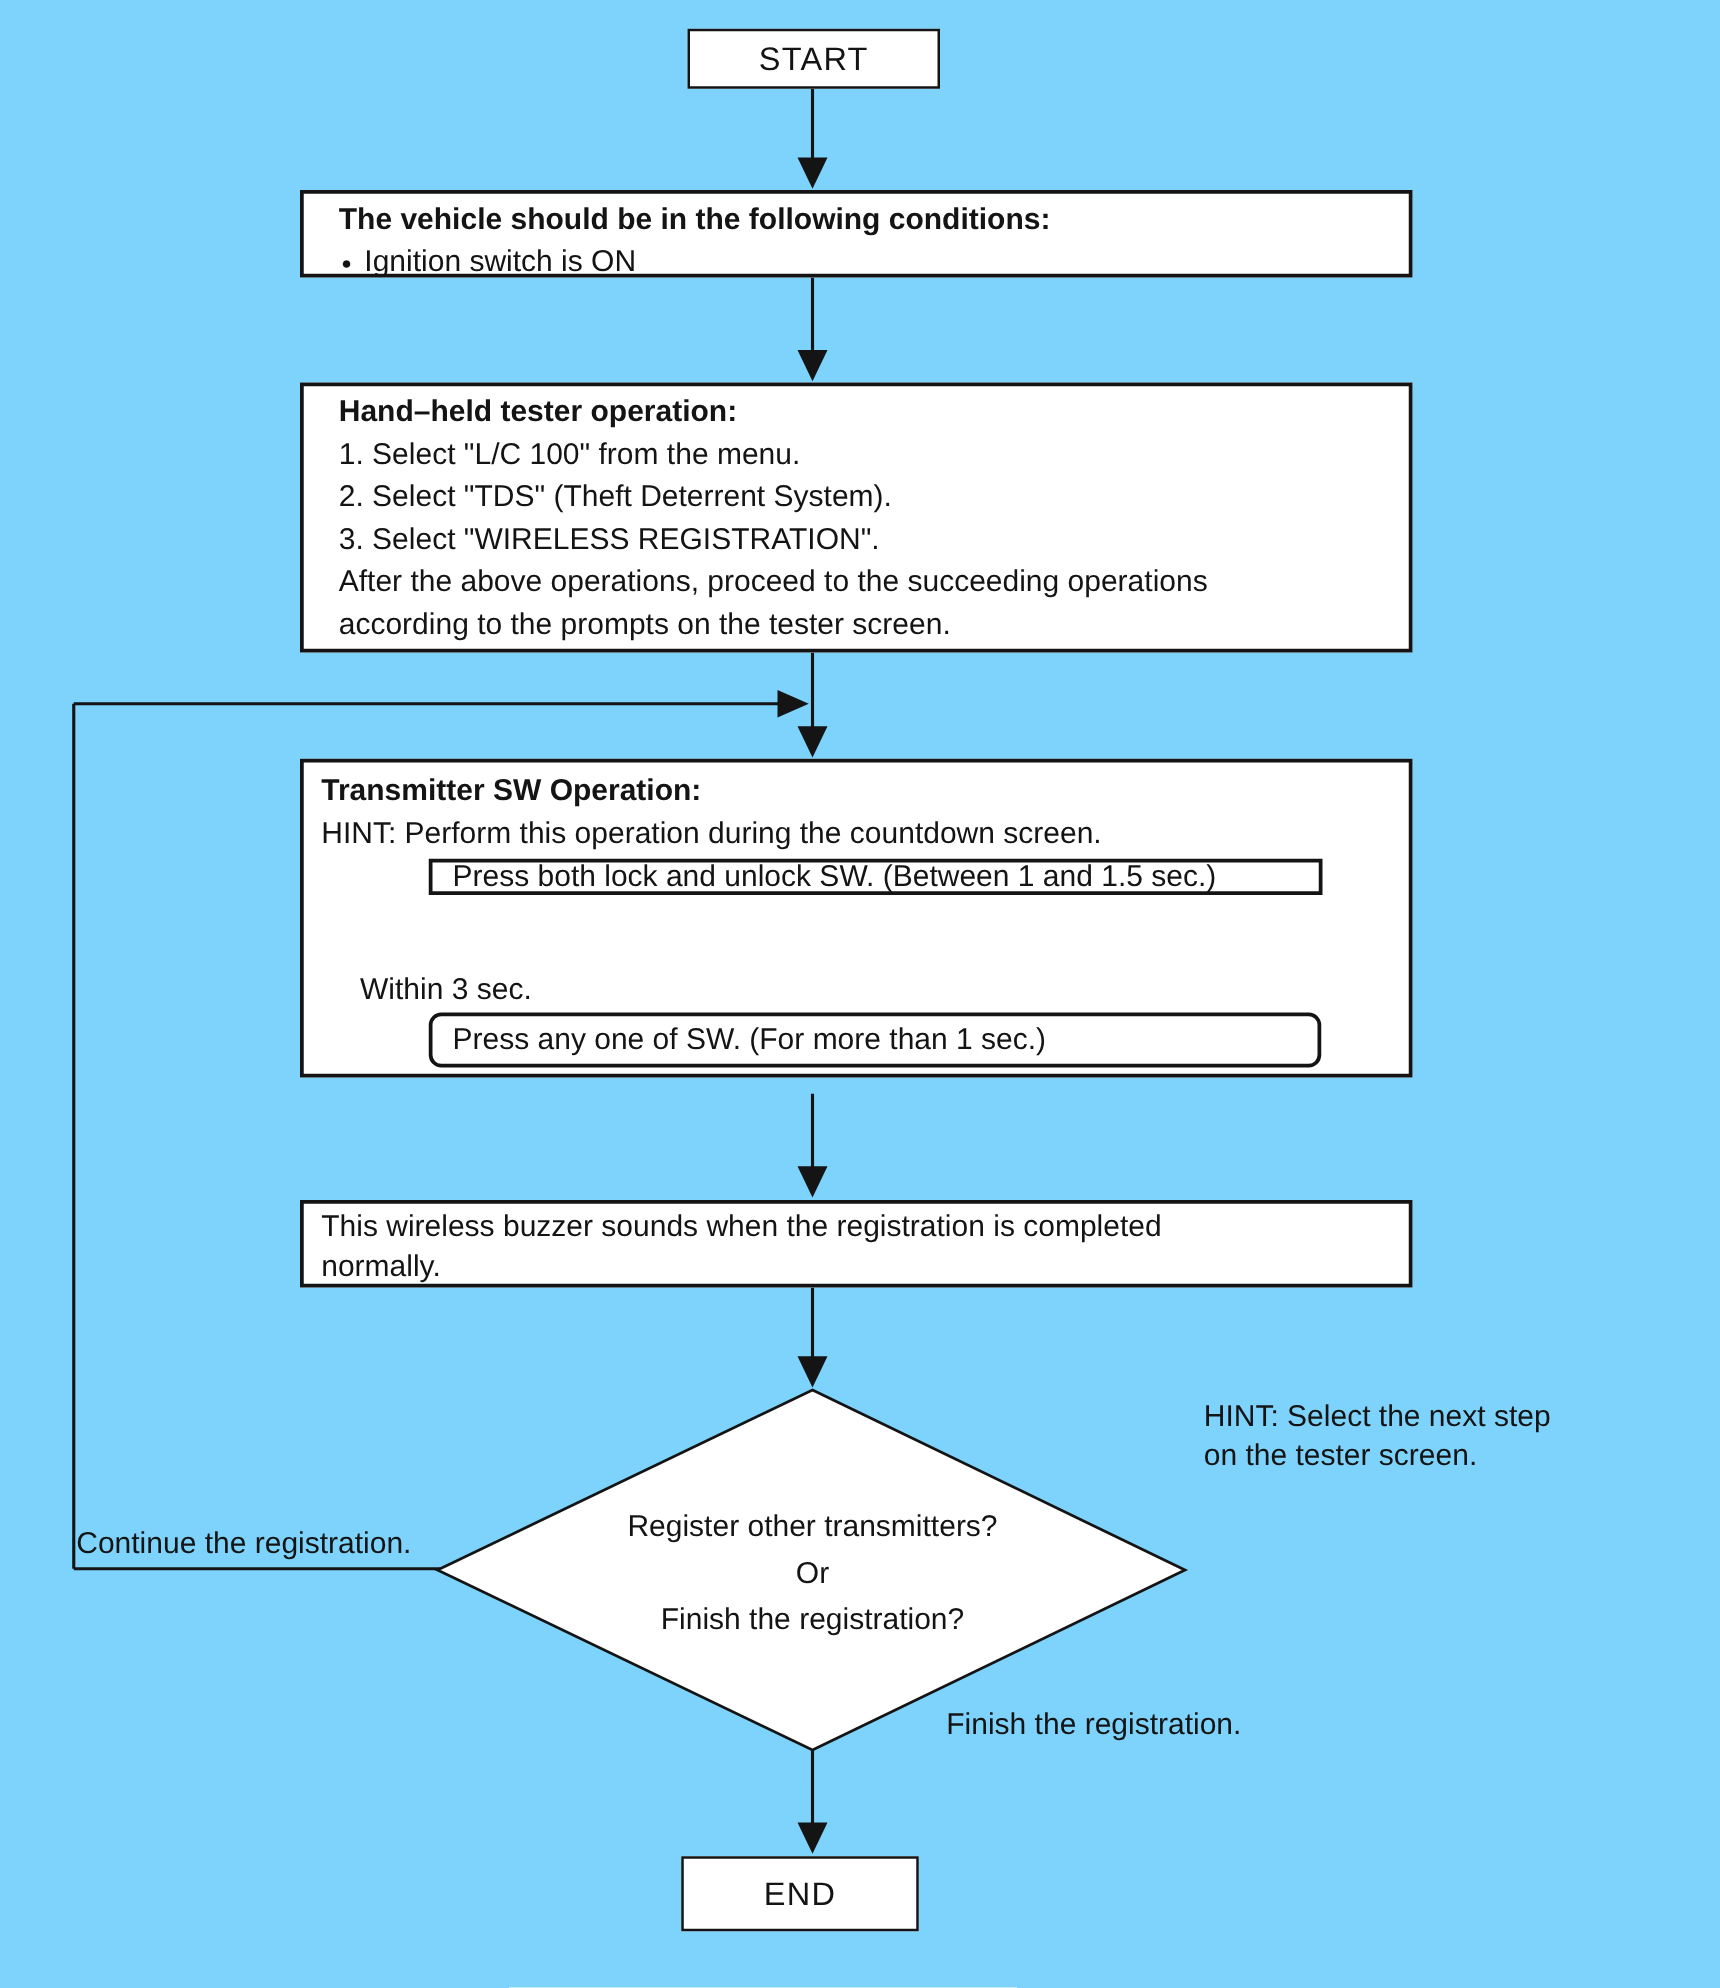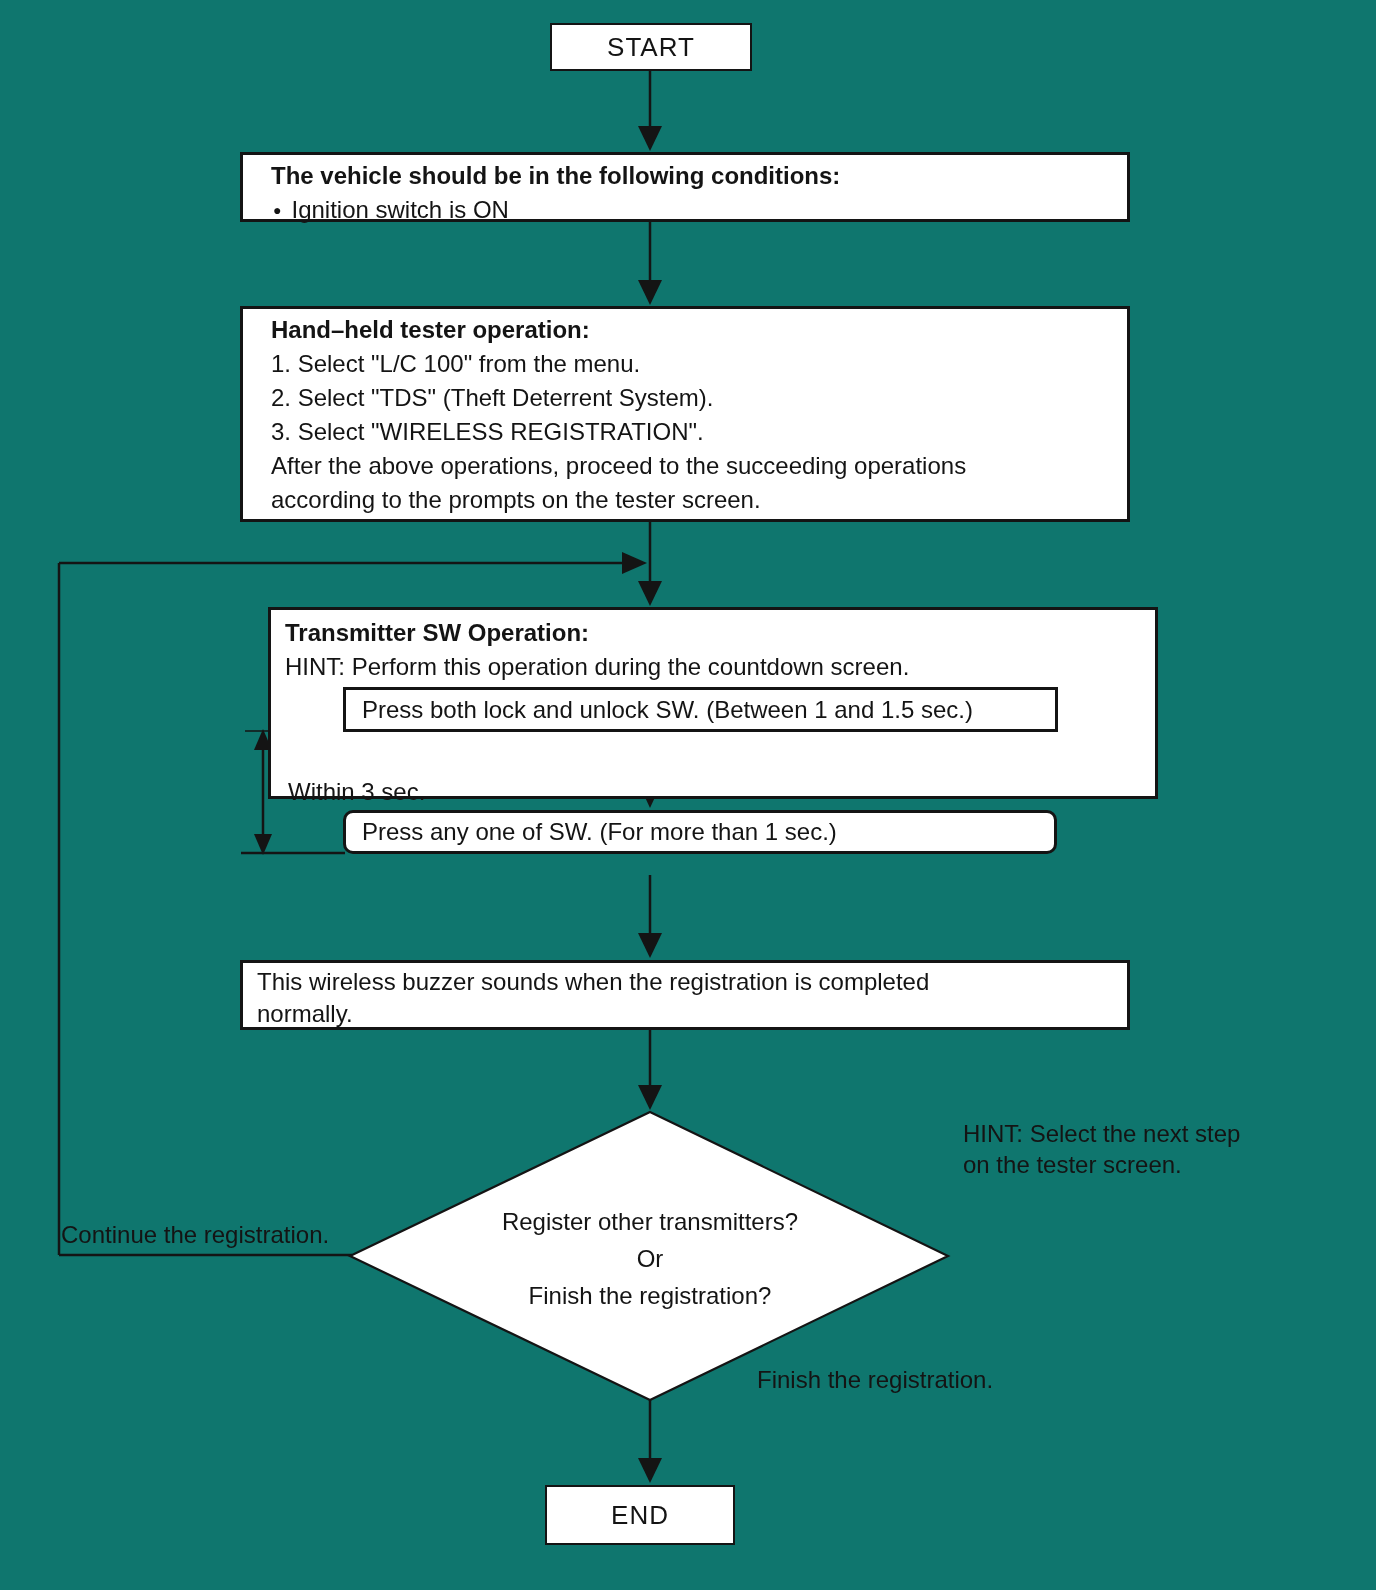--- a/index.html
+++ b/index.html
@@ -1,18 +1,18 @@
 <!DOCTYPE html>
 <html><head>
 <meta charset="utf-8">
 <style>
   * { margin:0; padding:0; box-sizing:border-box; }
   html,body { background:#ffffff; }
   .canvas {
-    position:relative; width:1376px; height:1590px; background:#0f766e;
+    position:relative; width:1376px; height:1590px; background:#7dd3fc;
     font-family:"Liberation Sans", sans-serif; color:#141414; overflow:hidden;
   }
   svg.overlay { position:absolute; left:0; top:0; width:1376px; height:1590px; }
   .node { position:absolute; background:#ffffff; }
   .process { border:3px solid #141414; }
   .terminal {
     border:2px solid #141414; display:flex; align-items:center; justify-content:center;
     font-size:26px; letter-spacing:1px;
   }
   .txt { font-size:24px; line-height:34px; white-space:nowrap; }
@@ -85,26 +85,26 @@
 
   <div class="node process pad" style="left:240px; top:306px; width:890px; height:216px;">
     <div class="txt bold">Hand–held tester operation:</div>
     <div class="txt">1. Select "L/C 100" from the menu.</div>
     <div class="txt">2. Select "TDS" (Theft Deterrent System).</div>
     <div class="txt">3. Select "WIRELESS REGISTRATION".</div>
     <div class="txt">After the above operations, proceed to the succeeding operations</div>
     <div class="txt">according to the prompts on the tester screen.</div>
   </div>
 
-  <div class="node process" style="left:240px; top:607px; width:890px; height:192px; padding:6px 0 0 14px;margin-left:28px;">
+  <div class="node process" style="left:240px; top:607px; width:890px; height:255px; padding:6px 0 0 14px;">
     <div class="txt bold">Transmitter SW Operation:</div>
     <div class="txt">HINT: Perform this operation during the countdown screen.</div>
   </div>
 
-  <div class="innerbox" style="left:343px; top:687px; width:715px; height:45px;">
+  <div class="innerbox" style="left:343px; top:687px; width:715px; height:29px;">
     <span>Press both lock and unlock SW. (Between 1 and 1.5 sec.)</span>
   </div>
   <div class="innerbox" style="left:343px; top:810px; width:714px; height:44px;border-radius:10px;">
     <span>Press any one of SW. (For more than 1 sec.)</span>
   </div>
   <div class="label" style="left:288px; top:776px;">Within 3 sec.</div>
 
   <div class="node process" style="left:240px; top:960px; width:890px; height:70px; padding:3px 0 0 14px;">
     <div class="txt" style="line-height:32px;">This wireless buzzer sounds when the registration is completed</div>
     <div class="txt" style="line-height:32px;">normally.</div>

